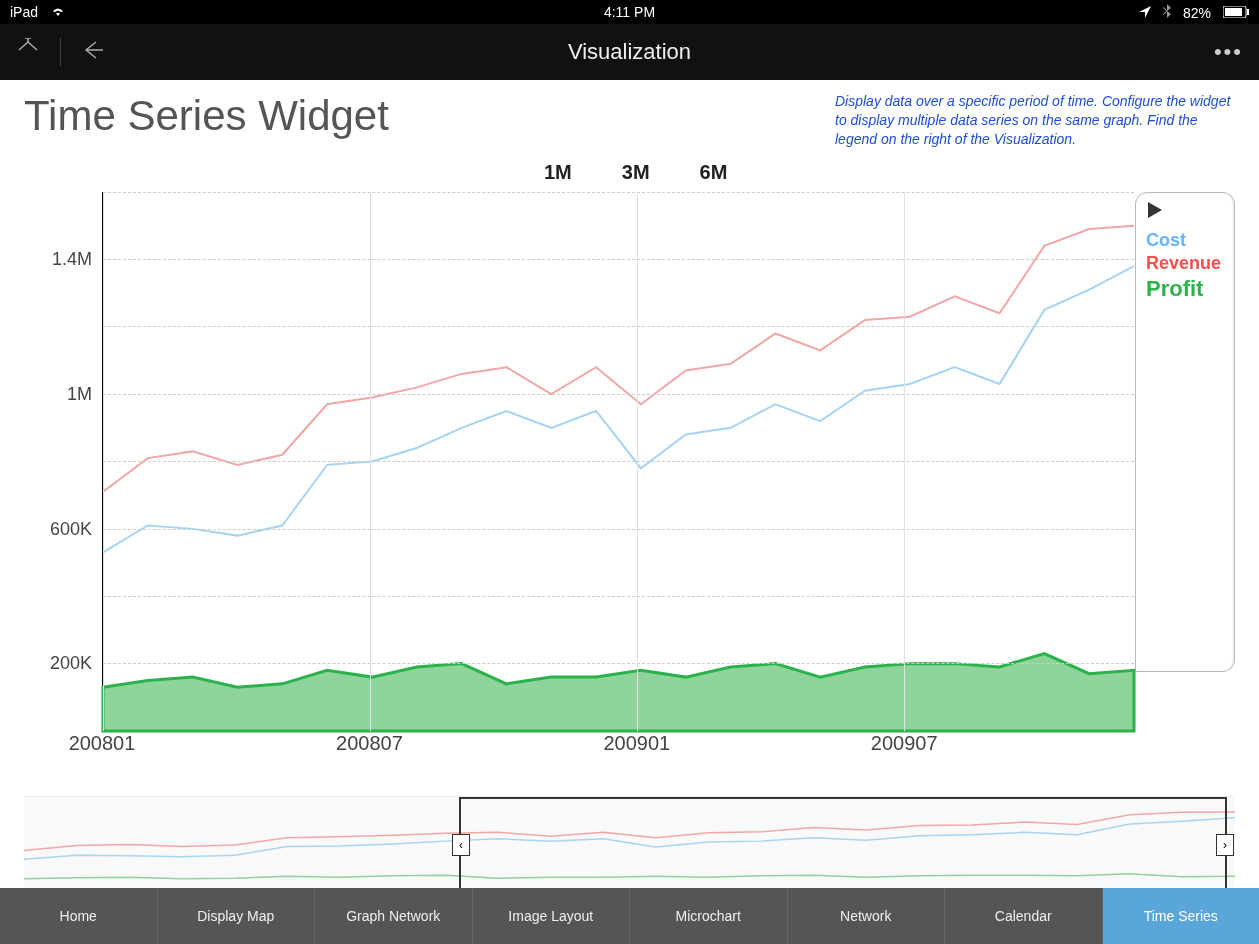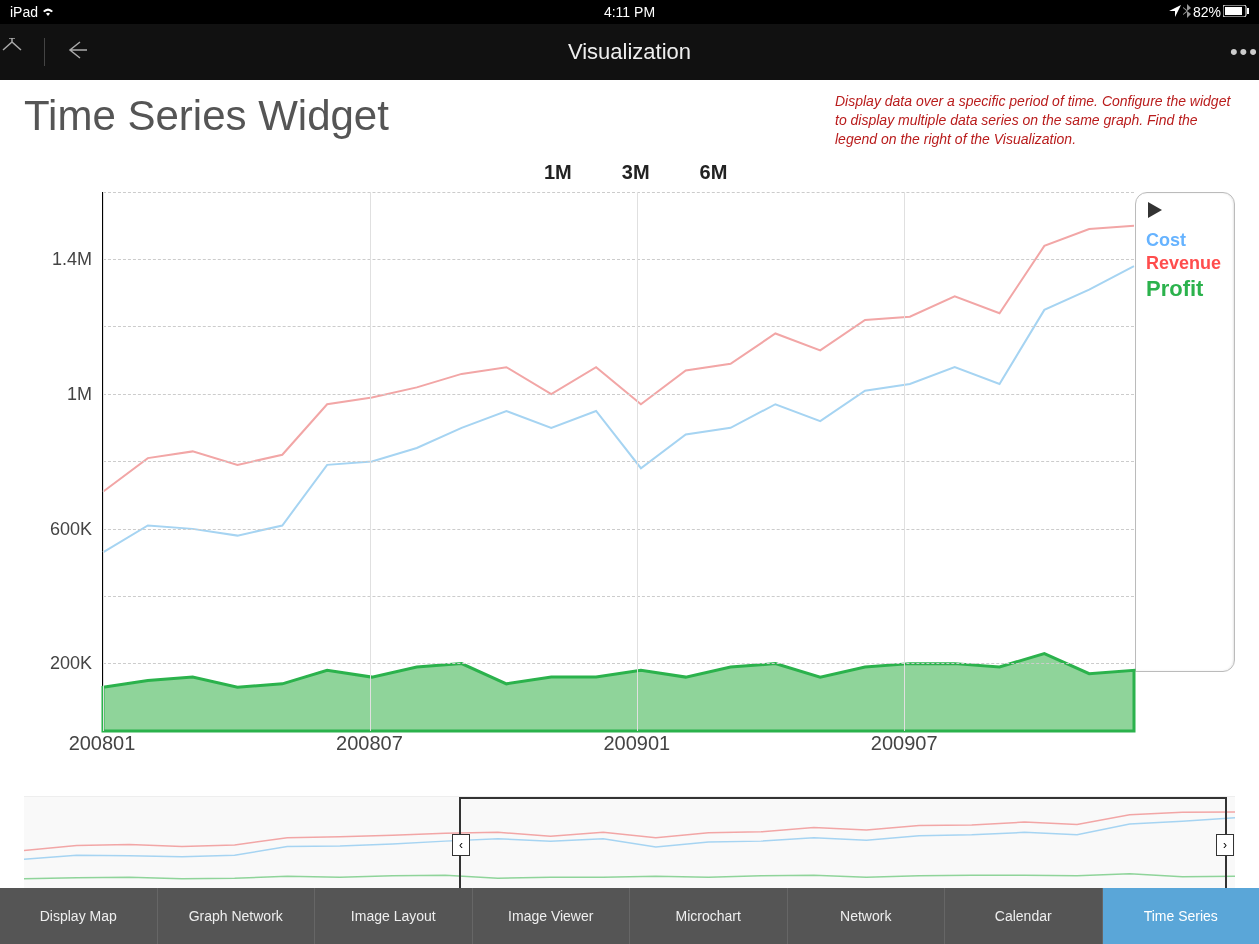--- a/index.html
+++ b/index.html
@@ -1,30 +1,30 @@
 <!DOCTYPE html>
 <html><head>
 <meta charset="utf-8">
 <style>
   * { box-sizing:border-box; margin:0; padding:0; }
   html,body { width:1259px; height:944px; font-family:"Helvetica Neue",Helvetica,Arial,sans-serif; background:#fff; color:#000; }
 
   .status-bar { height:24px; background:#000; color:#fff; display:flex; align-items:center; justify-content:space-between; padding:0 10px; font-size:14px; font-weight:400;}
-  .status-left, .status-right { display:flex; align-items:flex-start; gap:2px;}
+  .status-left, .status-right { display:flex; align-items:flex-end; gap:12px;}
   .status-center { position:absolute; left:50%; transform:translateX(-50%);}
 
-  .nav-bar { height:56px; background:#111; color:#ddd; display:flex; align-items:center; position:relative; padding:0 0;}
+  .nav-bar { height:56px; background:#111; color:#ddd; display:flex; align-items:center; position:relative; padding:0 16px;}
   .nav-left { display:flex; align-items:center; gap:20px; color:#bbb;}
   .nav-title { position:absolute; left:50%; transform:translateX(-50%); font-size:22px; font-weight:400; color:#eee;}
   .nav-right { margin-left:auto; color:#ccc; font-size:22px; letter-spacing:2px;}
 
   .content { padding:12px 24px 0 24px; }
   .header-row { display:flex; justify-content:space-between; align-items:flex-start; margin-bottom:12px;}
   .page-title { font-size:42px; font-weight:300; color:#555; }
-  .description { width:400px; font-size:14px; font-style:italic; color:#b91c1c; line-height:1.35;}
+  .description { width:400px; font-size:14px; font-style:italic; color:#1d4ed8; line-height:1.35;}
 
   .range-row { display:flex; gap:50px; font-weight:700; font-size:20px; color:#222; margin-bottom:8px; padding-left:520px;}
 
   .chart-wrap { position:relative; height:540px; display:flex; }
   .y-axis { width:78px; position:relative; }
   .y-tick { position:absolute; right:10px; transform:translateY(-50%); font-size:18px; color:#444;}
   .plot { flex:1; position:relative; border-left:1px solid #000; border-bottom:1px solid #000; }
   .hgrid { position:absolute; left:0; right:0; border-top:1px dashed #ccc; }
   .vgrid { position:absolute; top:0; bottom:0; border-left:1px solid #e0e0e0;}
   .x-tick { position:absolute; transform:translateX(-50%); font-size:20px; color:#444;}
@@ -171,21 +171,21 @@
         <path d="M0 71.6625 L54.73913043478261 70.6875 L109.47826086956522 70.2 L164.2173913043478 71.6625 L218.95652173913044 71.175 L273.69565217391306 69.225 L328.4347826086956 70.2 L383.1739130434783 68.7375 L437.9130434782609 68.25 L492.6521739130435 71.175 L547.3913043478261 70.2 L602.1304347826087 70.2 L656.8695652173913 69.225 L711.6086956521739 70.2 L766.3478260869566 68.7375 L821.0869565217391 68.25 L875.8260869565217 70.2 L930.5652173913043 68.7375 L985.304347826087 68.25 L1040.0434782608695 68.25 L1094.7826086956522 68.7375 L1149.5217391304348 66.7875 L1204.2608695652175 69.7125 L1259 69.225" fill="none" stroke="#8fd49a" stroke-width="1.5"></path>
       </svg>
     <div class="ov-window">
       <div class="ov-handle left">‹</div>
       <div class="ov-handle right">›</div>
     </div>
   </div>
 </div>
 
 <div class="tab-bar" id="tab-bar">
+    <div class="tab">Home</div>
     <div class="tab">Display Map</div>
     <div class="tab">Graph Network</div>
     <div class="tab">Image Layout</div>
-    <div class="tab">Image Viewer</div>
     <div class="tab">Microchart</div>
     <div class="tab">Network</div>
     <div class="tab">Calendar</div>
     <div class="tab active">Time Series</div>
   </div>
 
 </body></html>

